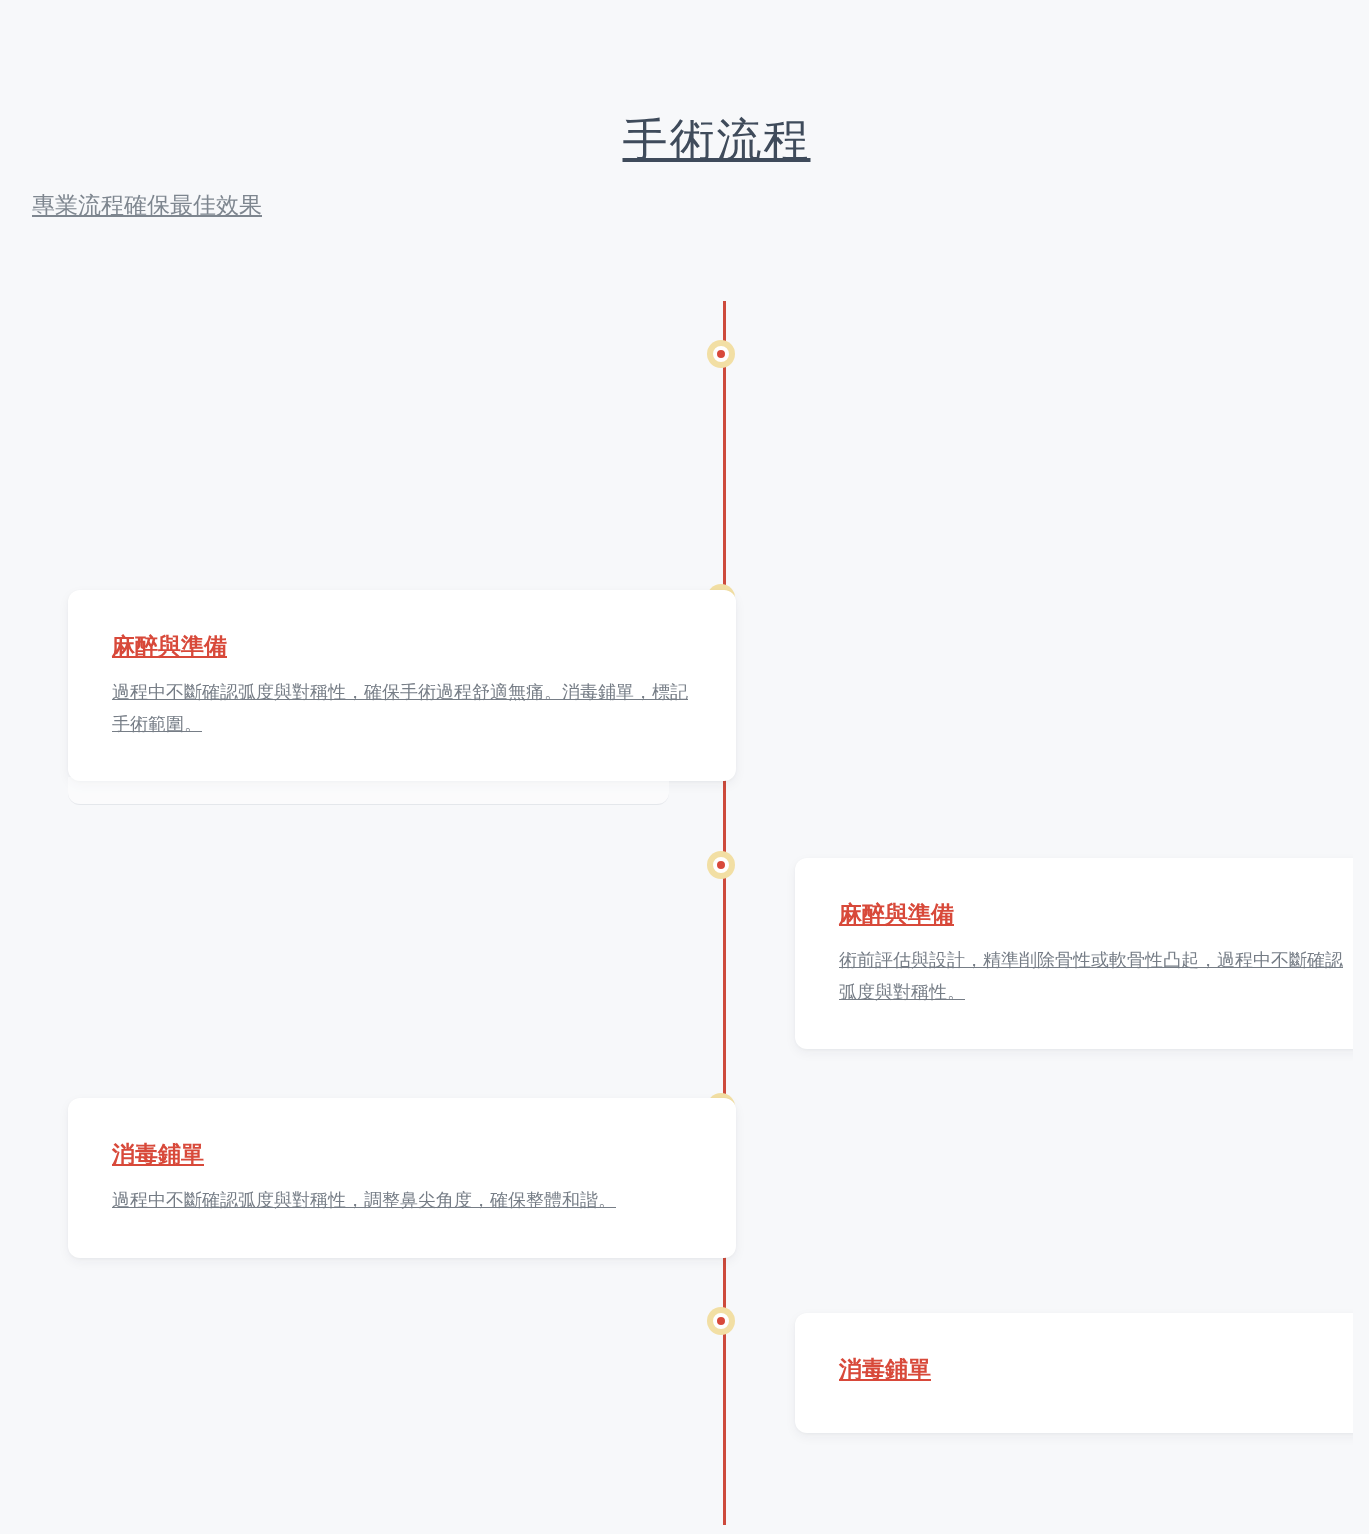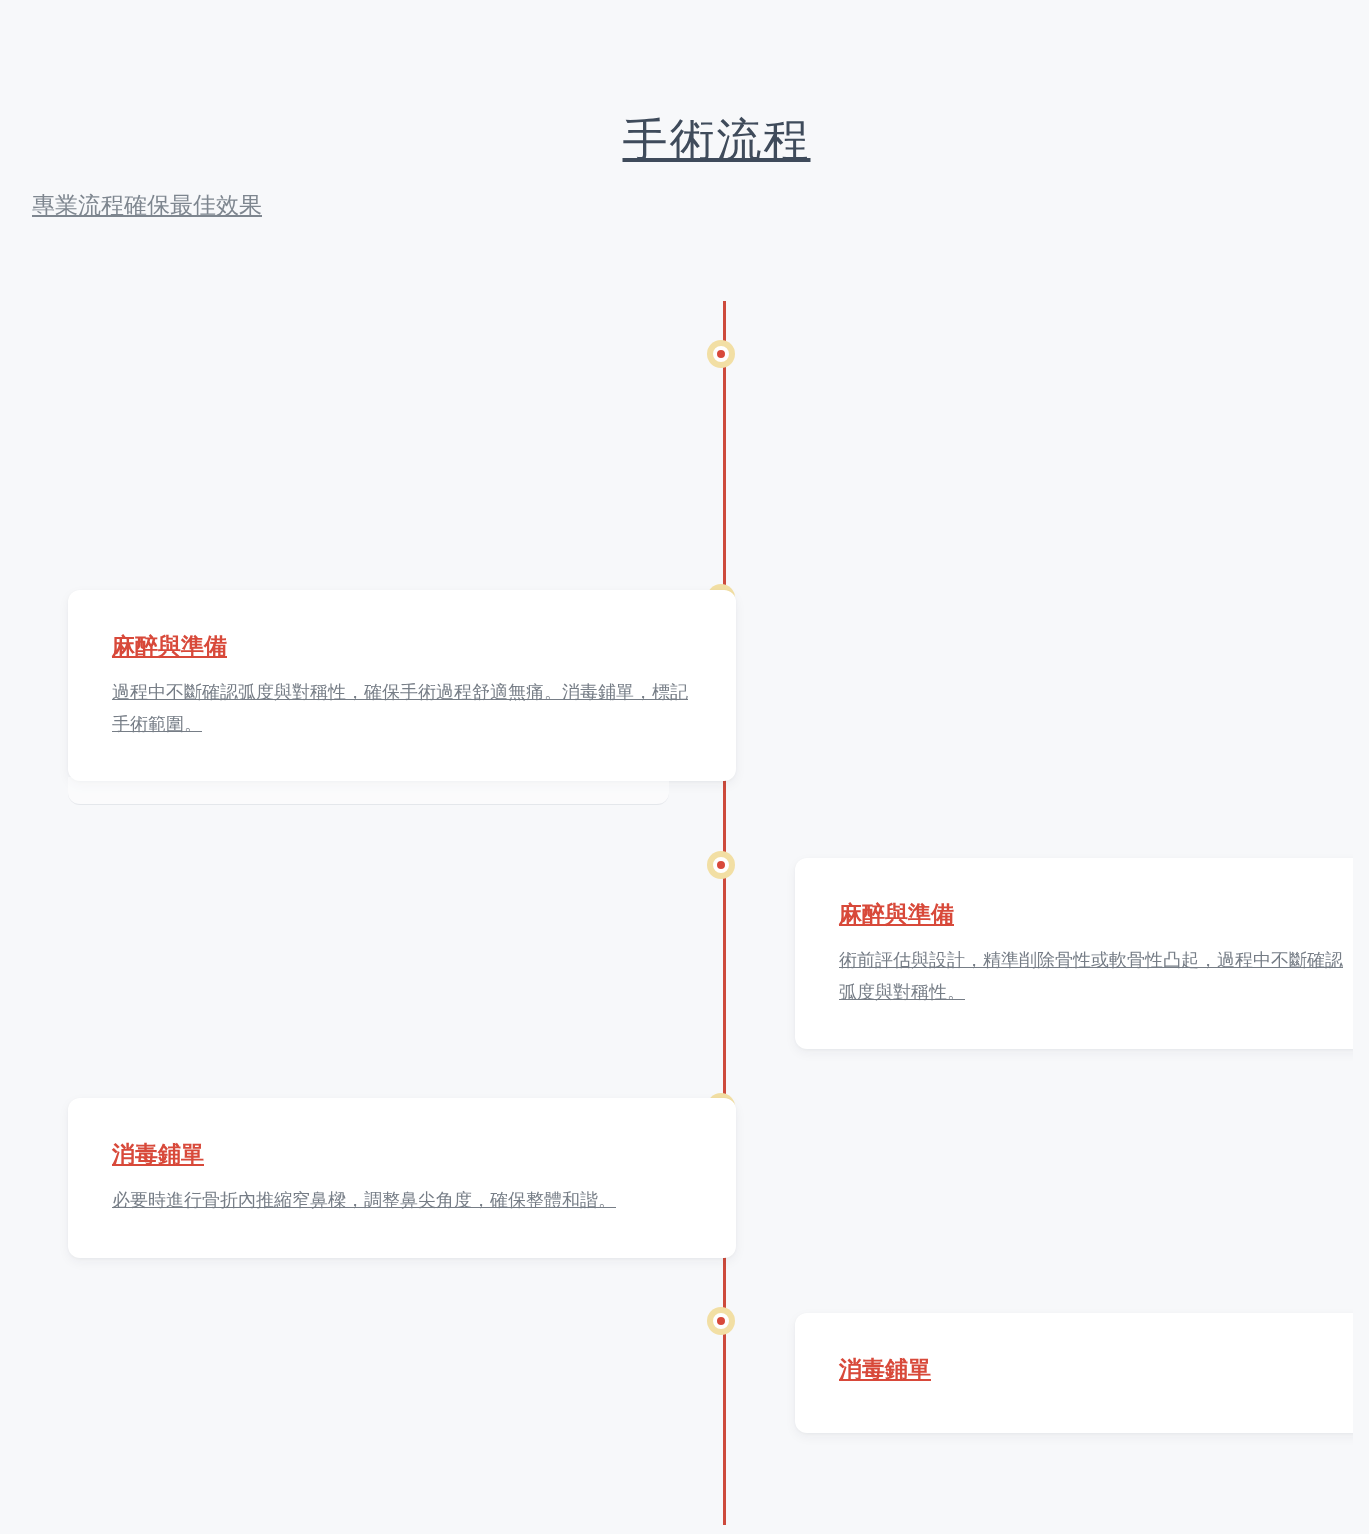--- a/index.html
+++ b/index.html
@@ -139,21 +139,21 @@
 
     <div class="row-divider"></div>
 
     <div class="timeline-card card-right card-3">
       <h3 class="step-title">麻醉與準備</h3>
       <p class="step-description">術前評估與設計，精準削除骨性或軟骨性凸起，過程中不斷確認弧度與對稱性。</p>
     </div>
 
     <div class="timeline-card card-left card-4">
       <h3 class="step-title">消毒鋪單</h3>
-      <p class="step-description">必要時進行骨折內推縮窄鼻樑，調整鼻尖角度，確保整體和諧。</p>
+      <p class="step-description">過程中不斷確認弧度與對稱性，調整鼻尖角度，確保整體和諧。</p>
     </div>
 
     <div class="timeline-card card-right card-5">
       <h3 class="step-title">消毒鋪單</h3>
     </div>
 
   </div>
 </div>
 
 </body></html>

